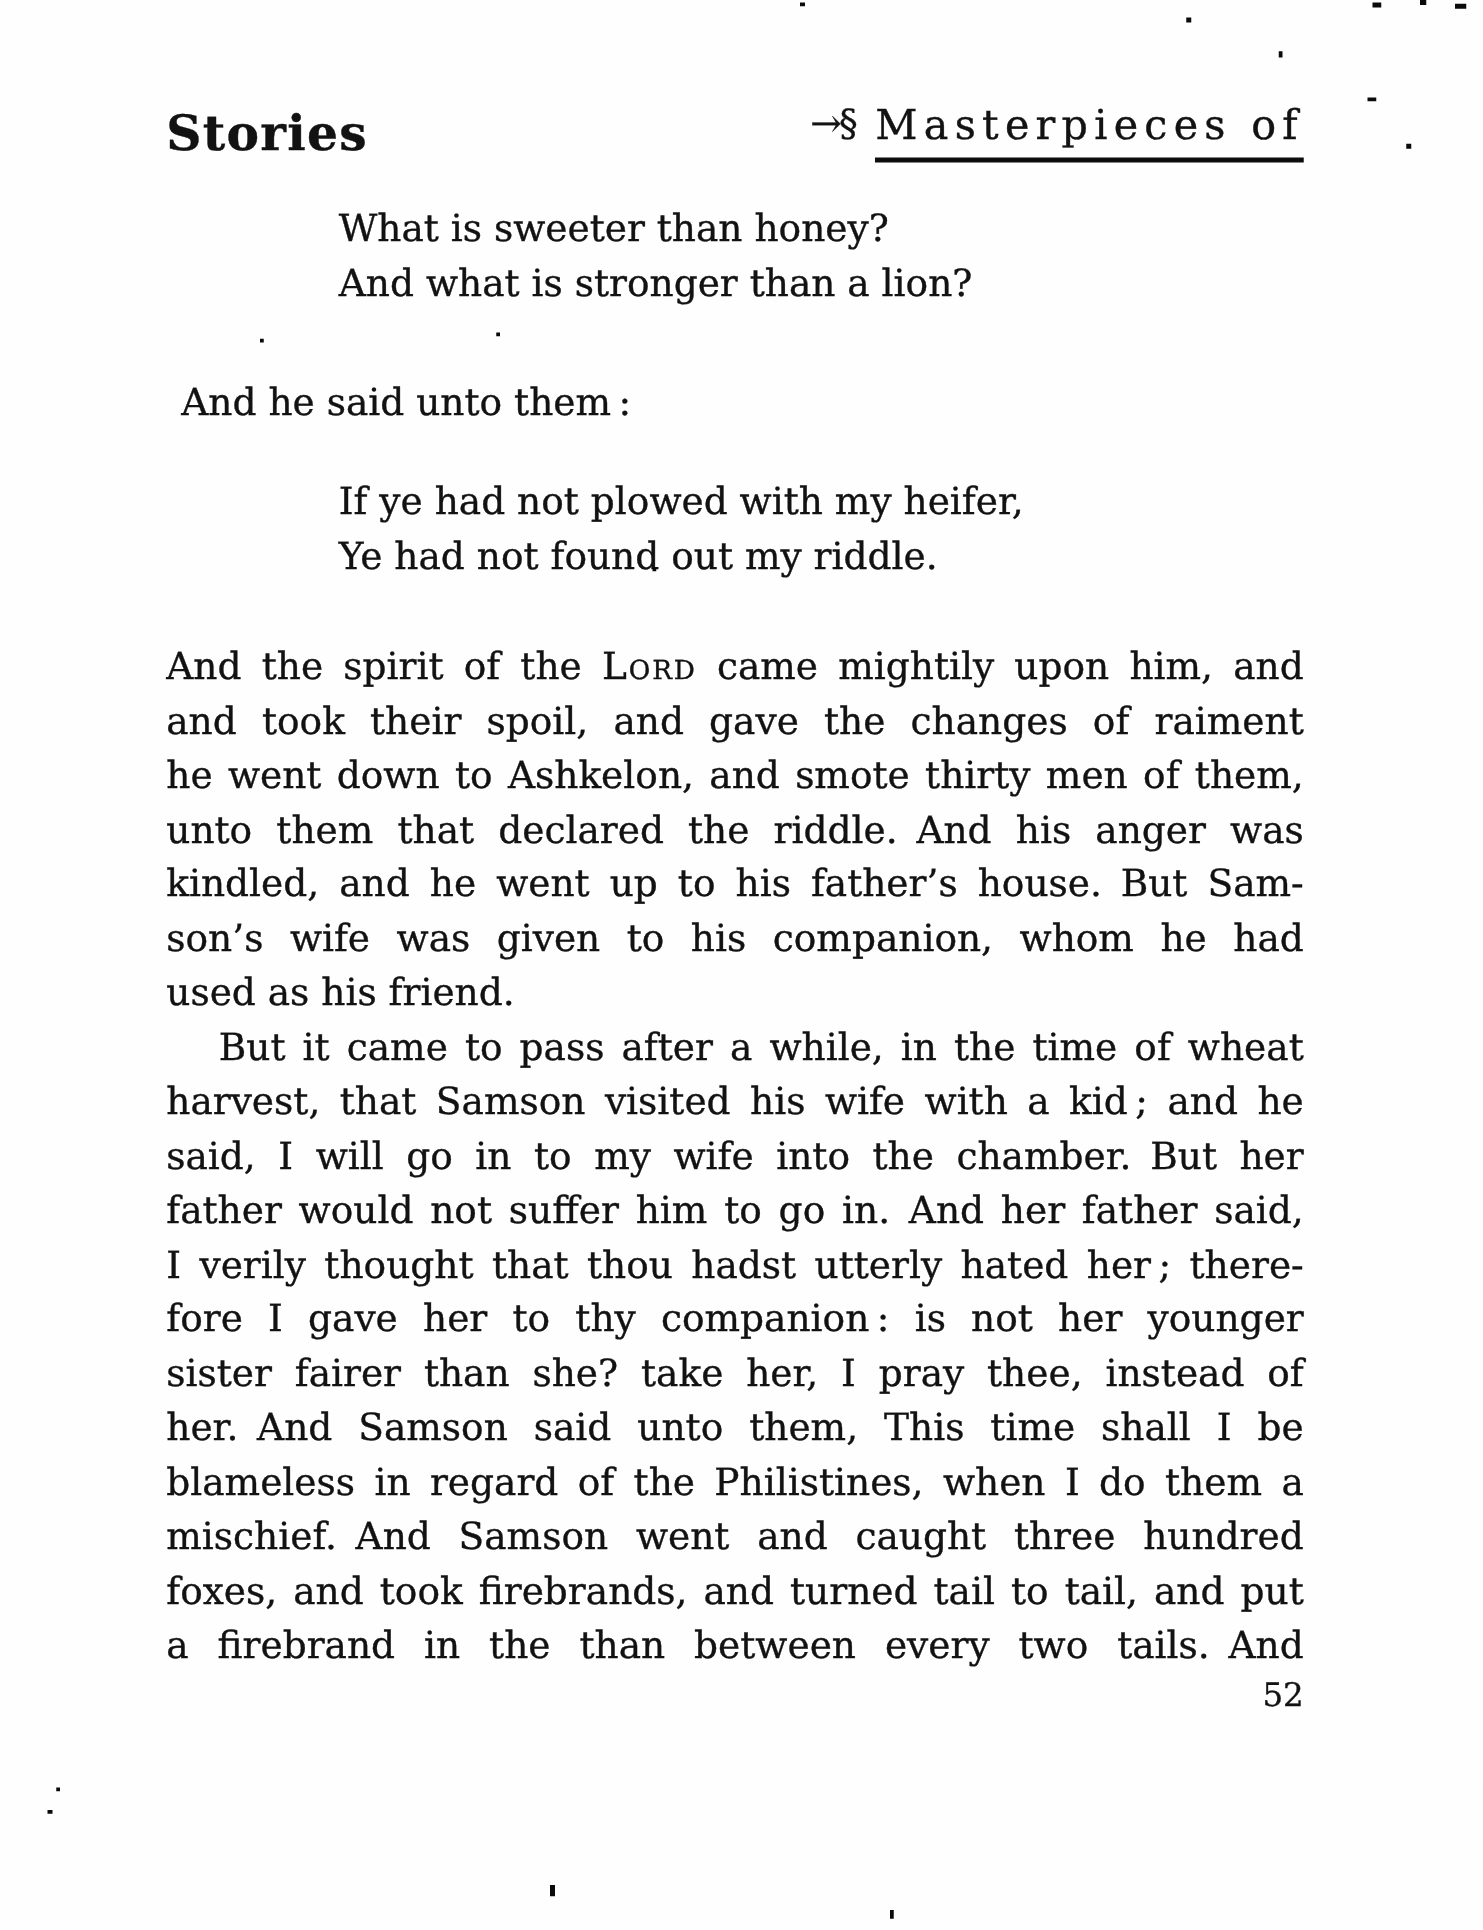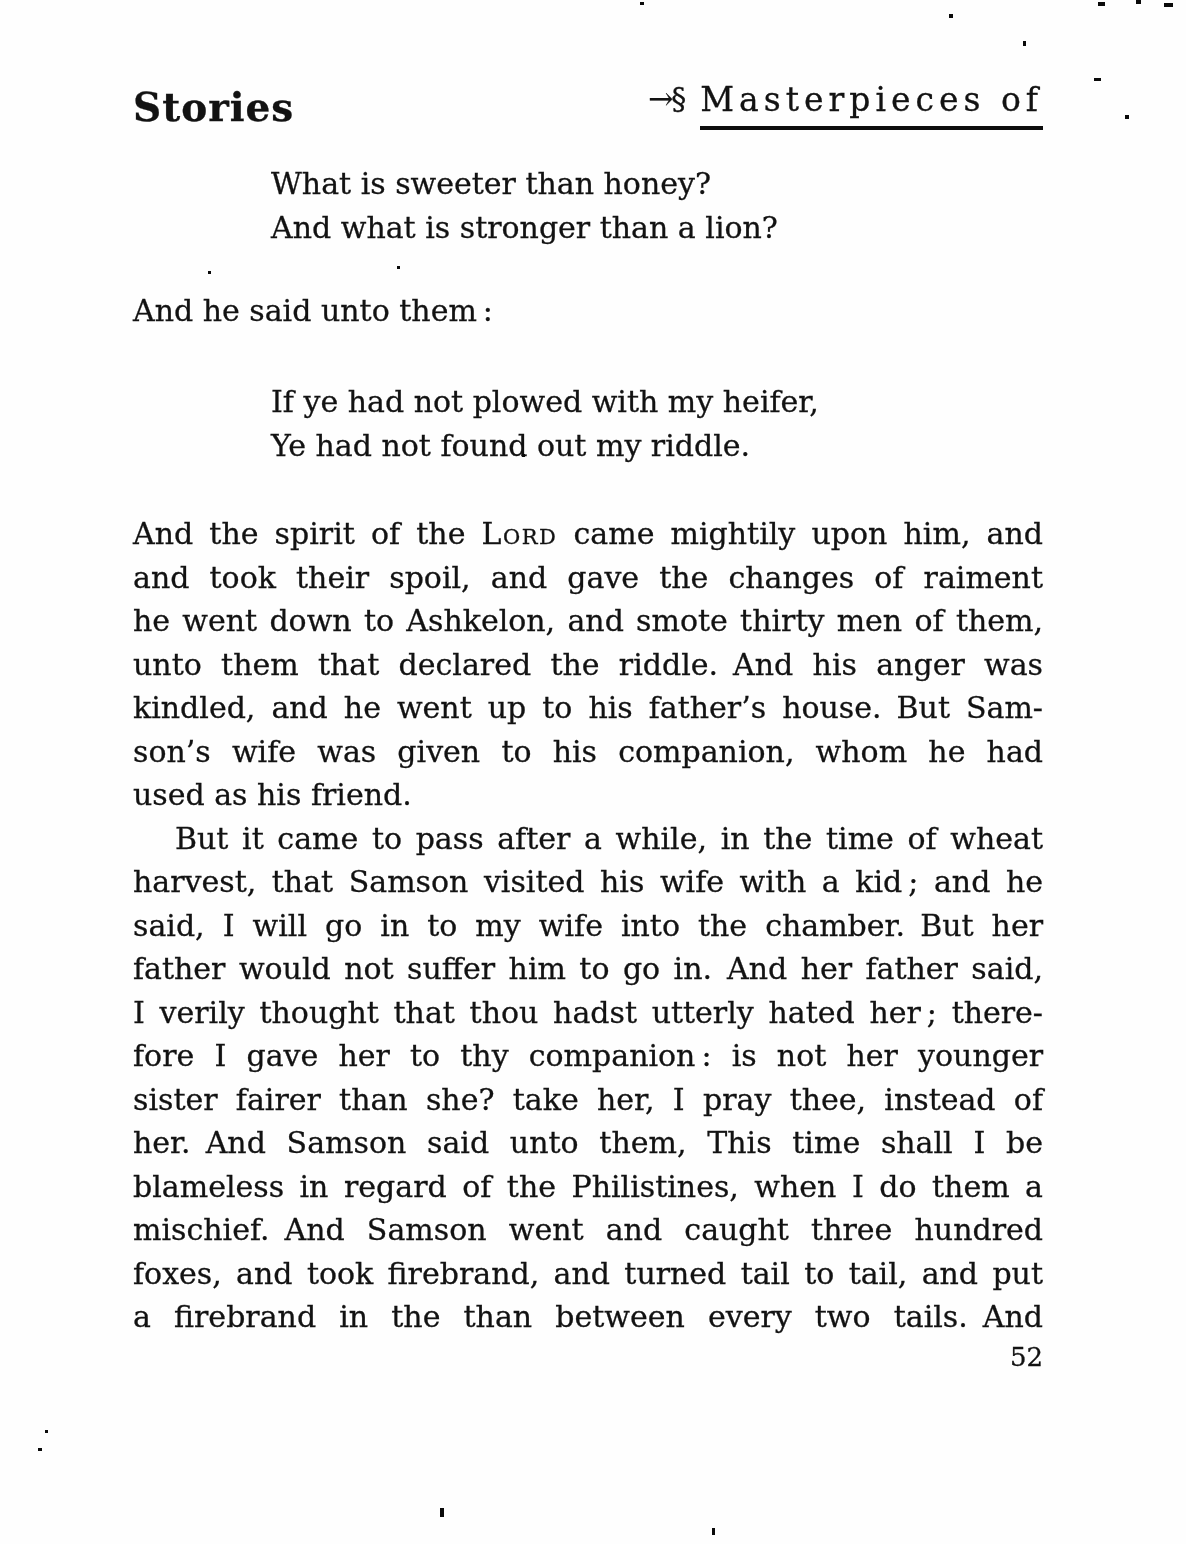--- a/index.html
+++ b/index.html
@@ -51,21 +51,21 @@
     left: 271px;
     font-size: 30px;
     line-height: 43.5px;
   }
   .verse1 { top: 162px; }
   .verse2 { top: 380px; }
   .narration {
     position: absolute;
     left: 133px;
     top: 293px;
-    margin: 0;
+    margin: 12px;
     font-size: 30px;
   }
   .bodytext {
     position: absolute;
     left: 133px;
     top: 512px;
     width: 910px;
     font-size: 30px;
     line-height: 43.5px;
   }
@@ -129,21 +129,21 @@
     <div class="jline indent">But it came to pass after a while, in the time of wheat</div>
     <div class="jline">harvest, that Samson visited his wife with a kid ; and he</div>
     <div class="jline">said, I will go in to my wife into the chamber. But her</div>
     <div class="jline">father would not suffer him to go in. And her father said,</div>
     <div class="jline">I verily thought that thou hadst utterly hated her ; there-</div>
     <div class="jline">fore I gave her to thy companion : is not her younger</div>
     <div class="jline">sister fairer than she? take her, I pray thee, instead of</div>
     <div class="jline">her. And Samson said unto them, This time shall I be</div>
     <div class="jline">blameless in regard of the Philistines, when I do them a</div>
     <div class="jline">mischief. And Samson went and caught three hundred</div>
-    <div class="jline">foxes, and took firebrand, and turned tail to tail, and put</div>
+    <div class="jline">foxes, and took firebrands, and turned tail to tail, and put</div>
     <div class="jline">a firebrand in the than between every two tails. And</div>
   </div>
 
   <div class="pageno">52</div>
 
   <div class="speck" style="left:640px;top:2px;width:4px;height:3px"></div>
   <div class="speck" style="left:1098px;top:2px;width:7px;height:4px"></div>
   <div class="speck" style="left:1136px;top:0;width:5px;height:4px"></div>
   <div class="speck" style="left:1164px;top:3px;width:9px;height:4px"></div>
   <div class="speck" style="left:949px;top:14px;width:4px;height:4px"></div>

